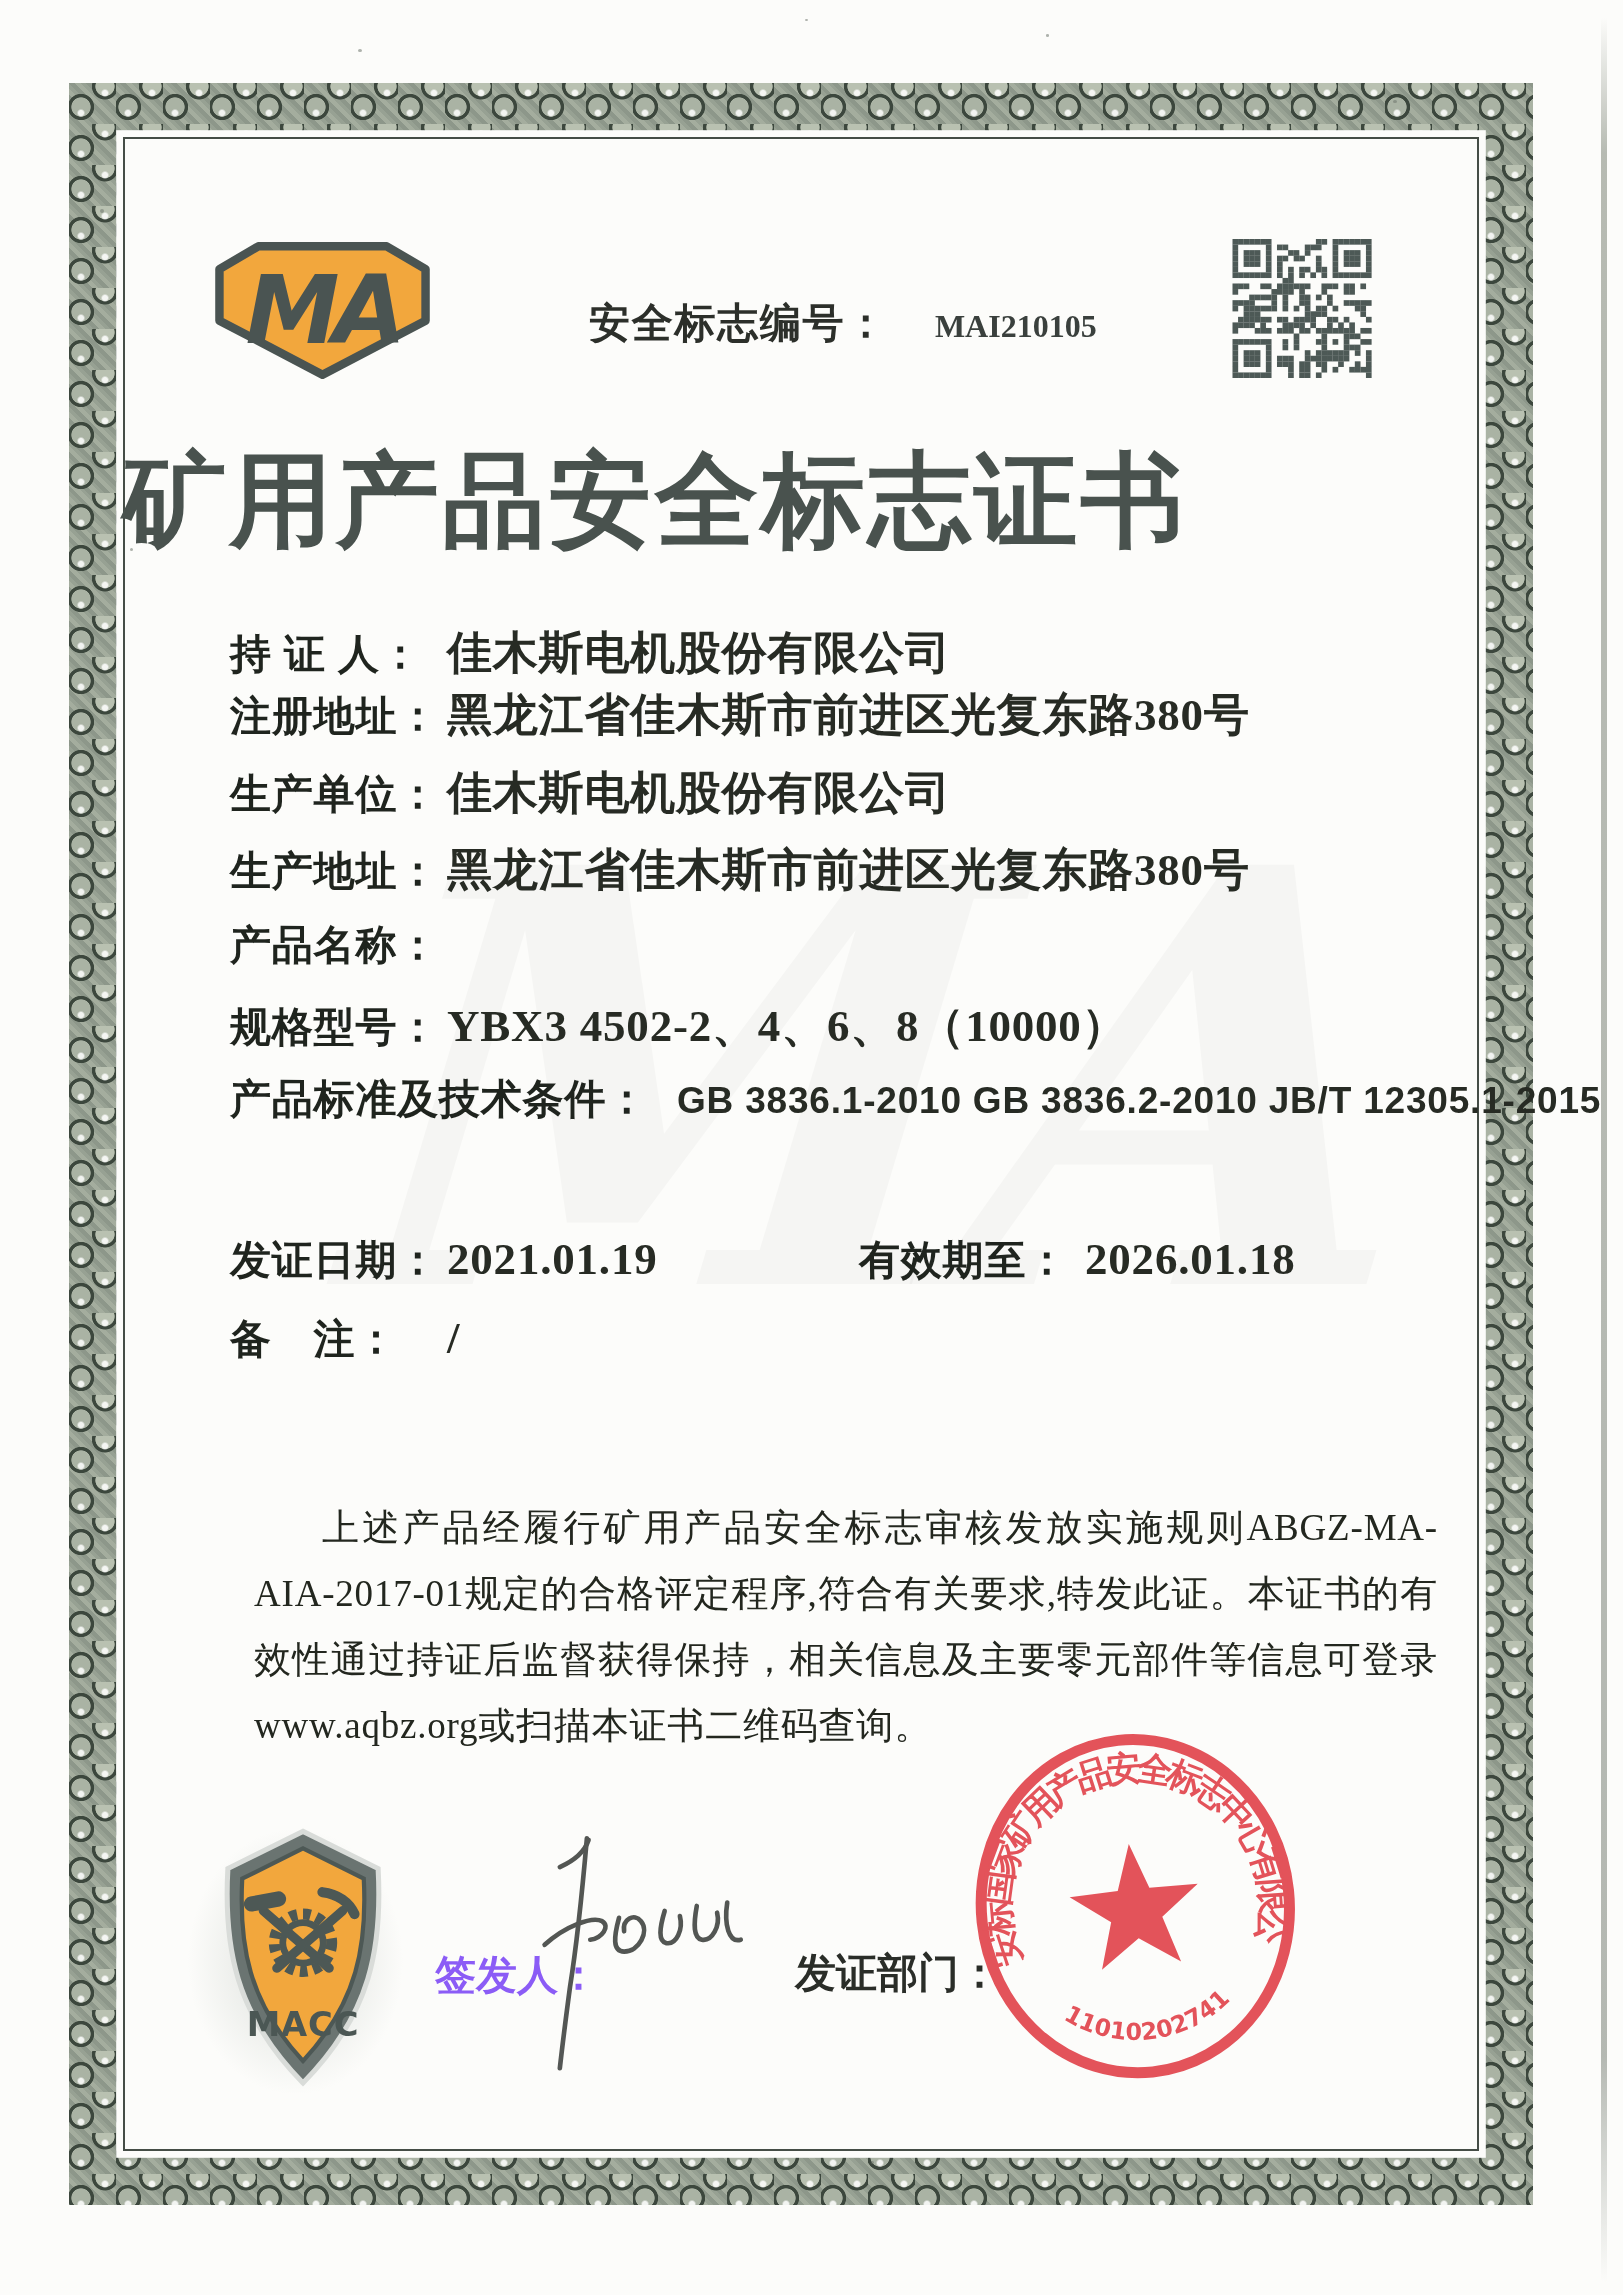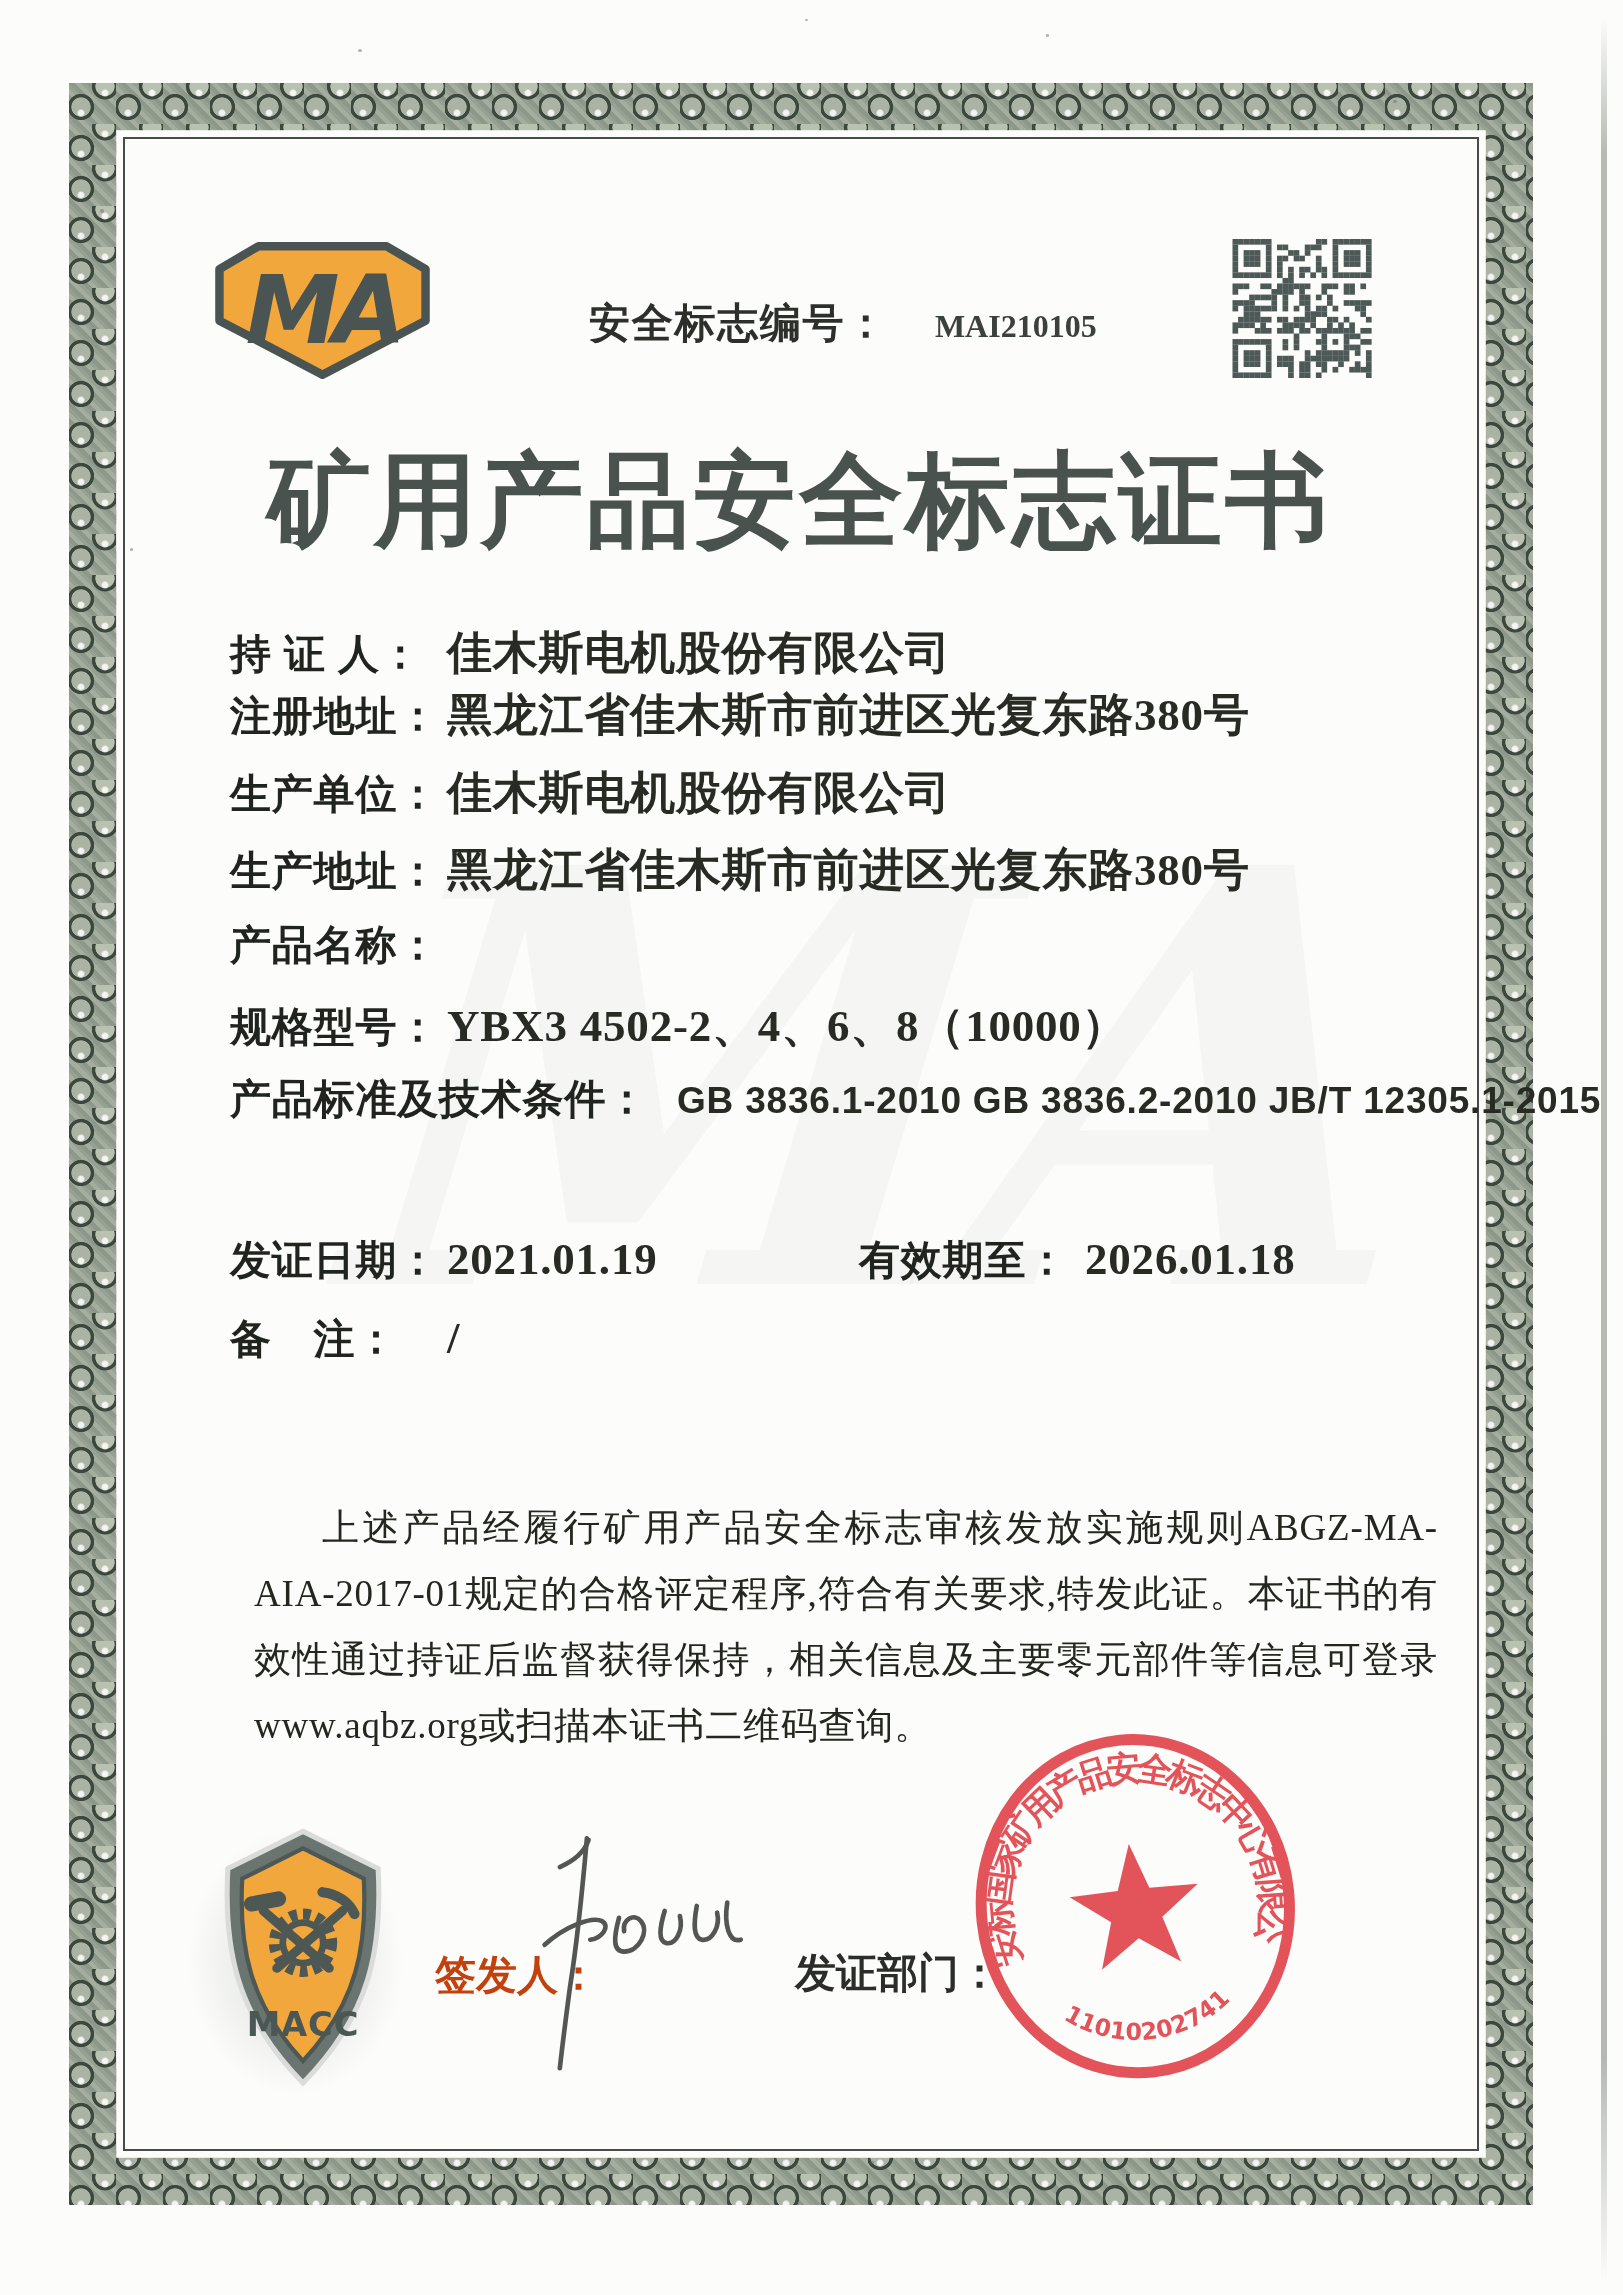--- a/index.html
+++ b/index.html
@@ -38,21 +38,21 @@
   .mark-row{position:absolute; left:589px; top:296px; z-index:2; white-space:nowrap;}
   .mark-label{font-size:41px; font-weight:bold; color:#2c2f2a; letter-spacing:1.7px;}
   .mark-value{
     font-family:"Liberation Serif","DejaVu Serif",serif;
     font-size:32px; font-weight:600; color:#3a403d; margin-left:47px;
   }
   .ma-badge{position:absolute; left:211px; top:242px; z-index:2;}
   .qr{position:absolute; left:1232px; top:239px; z-index:2;}
   .title{
     position:absolute; left:123px; top:433px; width:1353px; z-index:2;
-    text-align:center; font-family:"Liberation Serif","DejaVu Serif",serif;
+    text-align:left; font-family:"Liberation Serif","DejaVu Serif",serif;
     font-size:103px; font-weight:bold; letter-spacing:3.4px; color:#49524e;
   }
   
   .field-row{position:absolute; left:230px; z-index:2; display:flex; align-items:baseline; white-space:nowrap;}
   .f-label{
     display:inline-block; min-width:217px; font-size:41px; font-weight:bold;
     color:#1f241e; letter-spacing:0.8px;
   }
   .f-value{
     font-family:"Liberation Serif","DejaVu Serif",serif;
@@ -67,21 +67,21 @@
     font-family:"Liberation Serif","DejaVu Serif",serif;
     font-size:37px; line-height:66px; text-align:justify; text-indent:68px;
     color:#23271f; font-weight:500; letter-spacing:0.8px;
   }
   
   .glow{
     position:absolute; left:152px; top:1784px; width:287px; height:355px; z-index:1;
     background:radial-gradient(closest-side, rgba(185,192,185,.5), rgba(240,242,240,0) 75%);
   }
   .macc{position:absolute; left:211px; top:1826px; z-index:2;}
-  .signer-label{position:absolute; left:435px; top:1948px; z-index:2; font-size:41px; font-weight:bold; color:#c2410c;}
+  .signer-label{position:absolute; left:435px; top:1948px; z-index:2; font-size:41px; font-weight:bold; color:#8b5cf6;}
   .signature{position:absolute; left:531px; top:1818px; z-index:3;}
   .dept-label{position:absolute; left:795px; top:1946px; z-index:2; font-size:41px; font-weight:bold; color:#2a2d28;}
   .seal{position:absolute; left:972px; top:1730px; z-index:4; transform:rotate(-6deg); opacity:.93;}
   
   .edge-shadow{
     position:absolute; left:1601px; top:17px; width:6px; height:2266px; z-index:5;
     background:linear-gradient(to bottom, rgba(150,156,148,0), rgba(165,170,160,.8) 6%, rgba(150,156,148,.7) 90%, rgba(150,156,148,0));
     border-radius:3.4px;
   }
   .speck{position:absolute; background:#6d756c; border-radius:50%; z-index:5; opacity:.55;}

